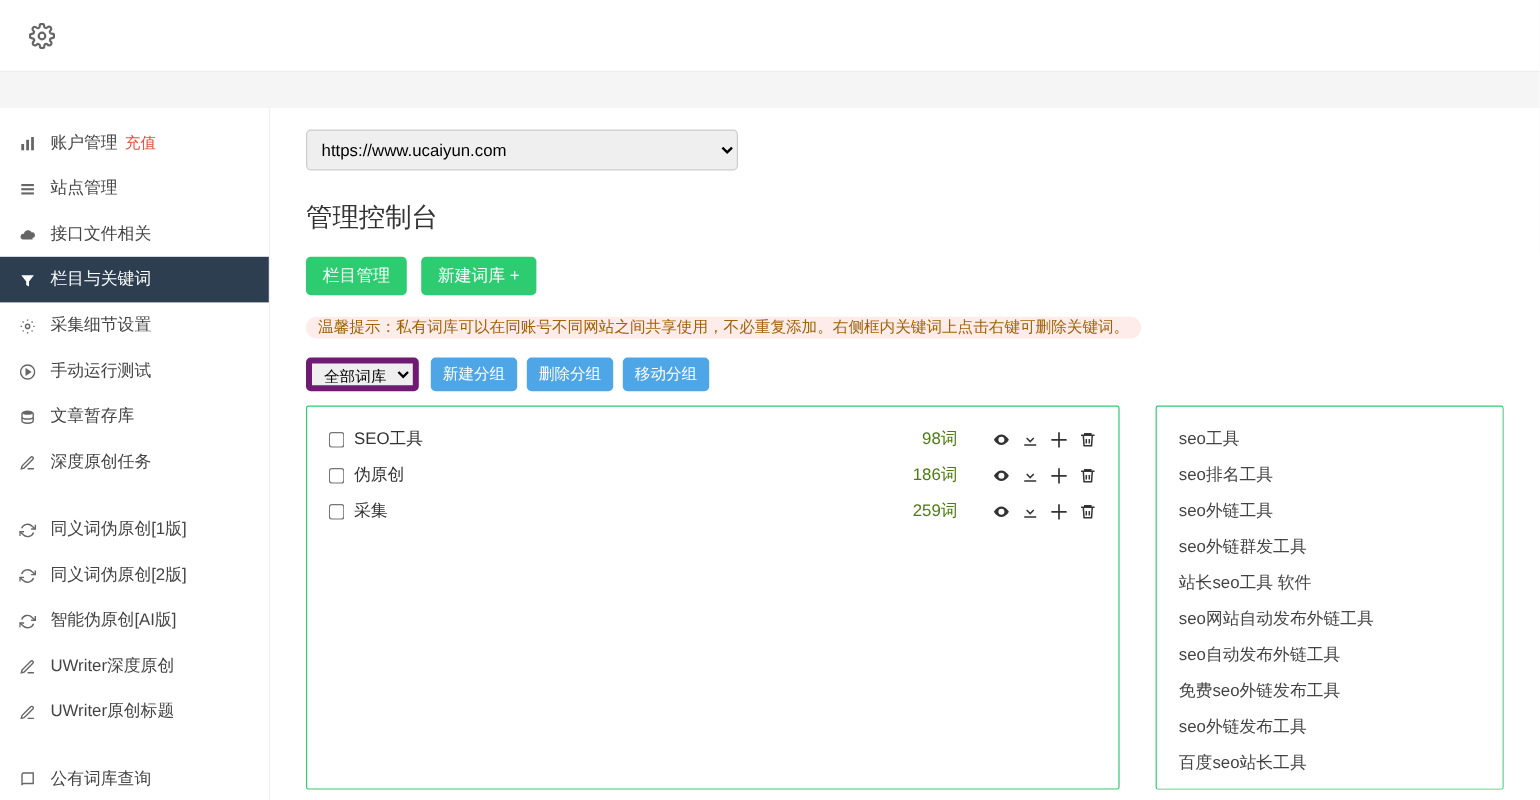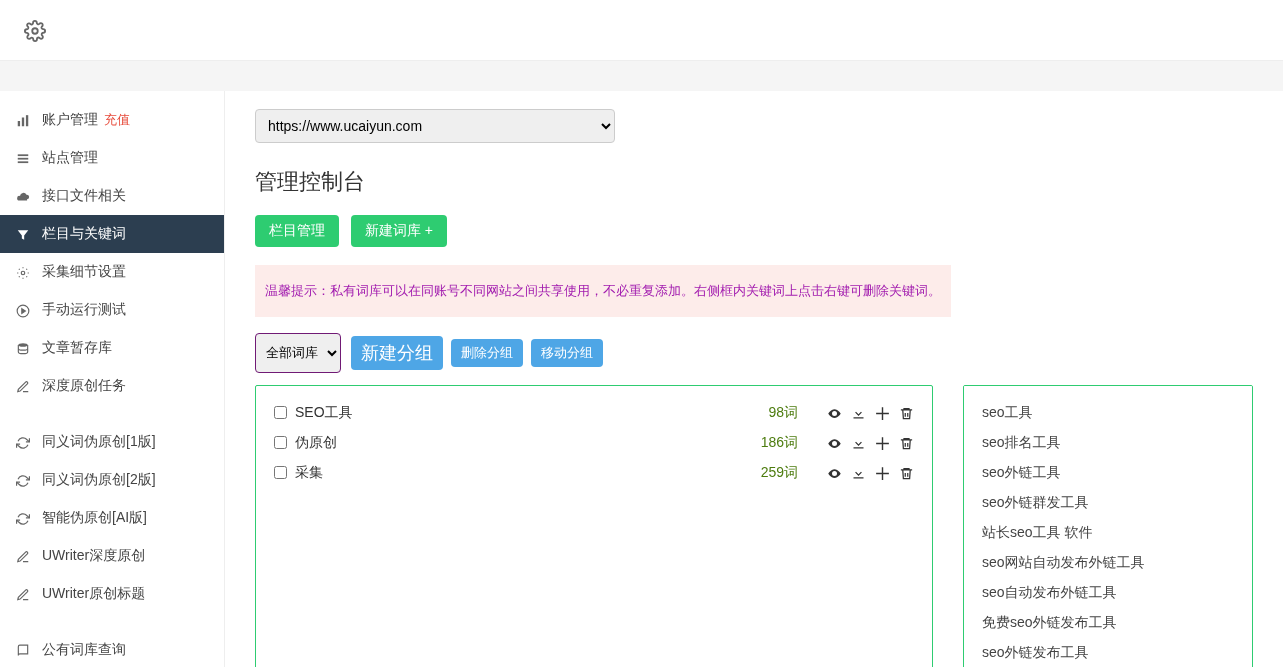--- a/index.html
+++ b/index.html
@@ -17,23 +17,23 @@
 .side-item .icon { width: 18px; text-align: center; margin-right: 10px; color: #666; font-size: 13px; }
 .side-item.active .icon { color: #fff; }
 .side-item .badge { color: #e74c3c; margin-left: 6px; font-size: 13px; }
 .main { flex: 1; padding: 18px 30px; }
 .site-select { width: 360px; height: 34px; border: 1px solid #ccc; border-radius: 4px; padding: 4px 8px; font-size: 14px; margin-bottom: 24px; }
 .page-title { font-size: 22px; color: #333; margin-bottom: 18px; font-weight: normal; }
 .btn { display: inline-block; padding: 7px 14px; border-radius: 4px; border: none; cursor: pointer; font-size: 14px; color: #fff; margin-right: 8px; }
 .btn-green { background: #2ecc71; }
 .btn-blue { background: #4ea6e6; }
 .btn-row { margin-bottom: 18px; }
-.tip { background: #fdecea; color: #a21caf; padding: 17px 10px; margin-bottom: 16px; font-size: 13px; display: inline-block; }
+.tip { background: #fdecea; color: #a16207; padding: 0 10px; margin-bottom: 16px; font-size: 13px; display: inline-block; border-radius: 16px; }
 .toolbar2 { margin-bottom: 12px; display: flex; align-items: center; }
-.group-select { height: 40px; border: 1px solid #701a75; border-radius: 4px; padding: 2px 6px; font-size: 13px; margin-right: 10px; }
+.group-select { height: 28px; border: 5px solid #701a75; border-radius: 4px; padding: 2px 6px; font-size: 13px; margin-right: 10px; }
 .panels { display: flex; gap: 30px; }
 .panel { border: 1px solid #2ecc71; border-radius: 2px; background: #fff; }
 .panel-left { flex: 1; min-height: 320px; padding: 12px 18px; }
 .panel-right { width: 290px; height: 320px; overflow-y: auto; padding: 12px 18px; position: relative; }
 .panel-right::-webkit-scrollbar { width: 8px; }
 .panel-right::-webkit-scrollbar-thumb { background: #2ecc71; border-radius: 4px; }
 .lex-row { display: flex; align-items: center; padding: 6px 0; }
 .lex-row input[type=checkbox] { margin-right: 8px; }
 .lex-name { flex: 1; color: #333; }
 .lex-count { margin-right: 28px; color: #4d7c0f; }
@@ -170,21 +170,21 @@
       <h2 class="page-title">管理控制台</h2>
       <div class="btn-row">
         <button class="btn btn-green">栏目管理</button>
         <button class="btn btn-green">新建词库 +</button>
       </div>
       <div class="tip">温馨提示：私有词库可以在同账号不同网站之间共享使用，不必重复添加。右侧框内关键词上点击右键可删除关键词。</div>
       <div class="toolbar2">
         <select class="group-select">
           <option>全部词库</option>
         </select>
-        <button class="btn btn-blue" style="padding:5px 10px;font-size:18px;">新建分组</button>
+        <button class="btn btn-blue" style="padding:5px 10px;font-size:13px;">新建分组</button>
         <button class="btn btn-blue" style="padding:5px 10px;font-size:13px;">删除分组</button>
         <button class="btn btn-blue" style="padding:5px 10px;font-size:13px;">移动分组</button>
       </div>
       <div class="panels">
         <div class="panel panel-left">
           <div id="lexlist">
               <div class="lex-row">
                 <input type="checkbox" style="">
                 <span class="lex-name">SEO工具</span>
                 <span class="lex-count">98词</span>

